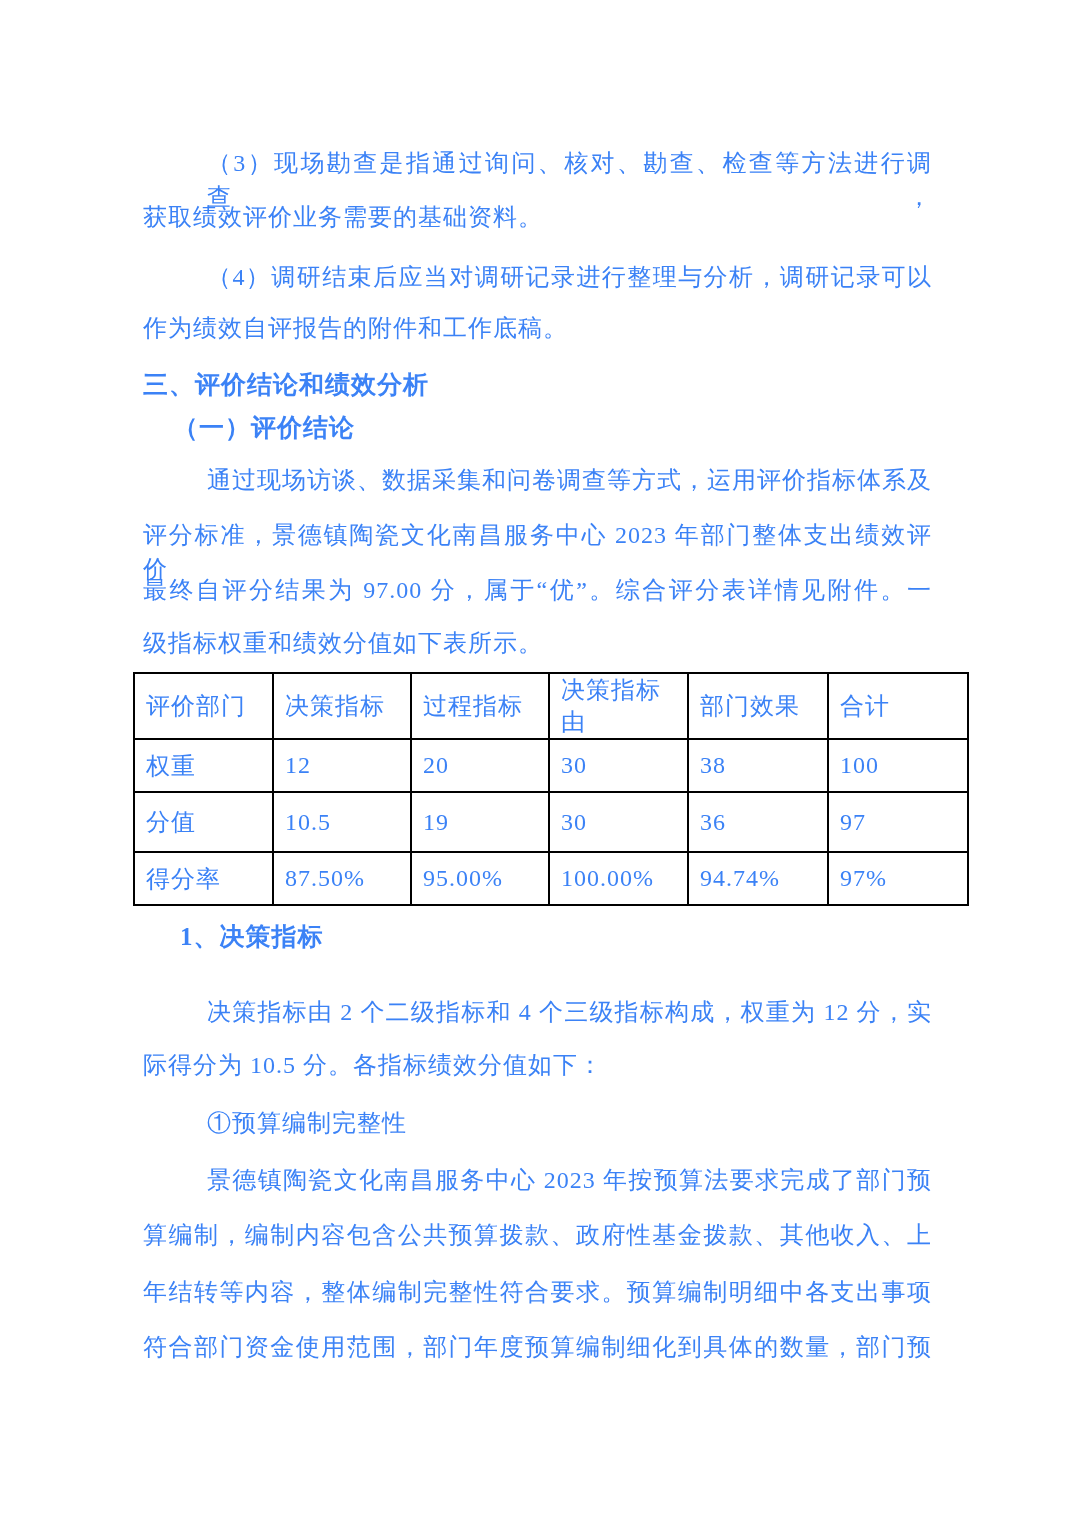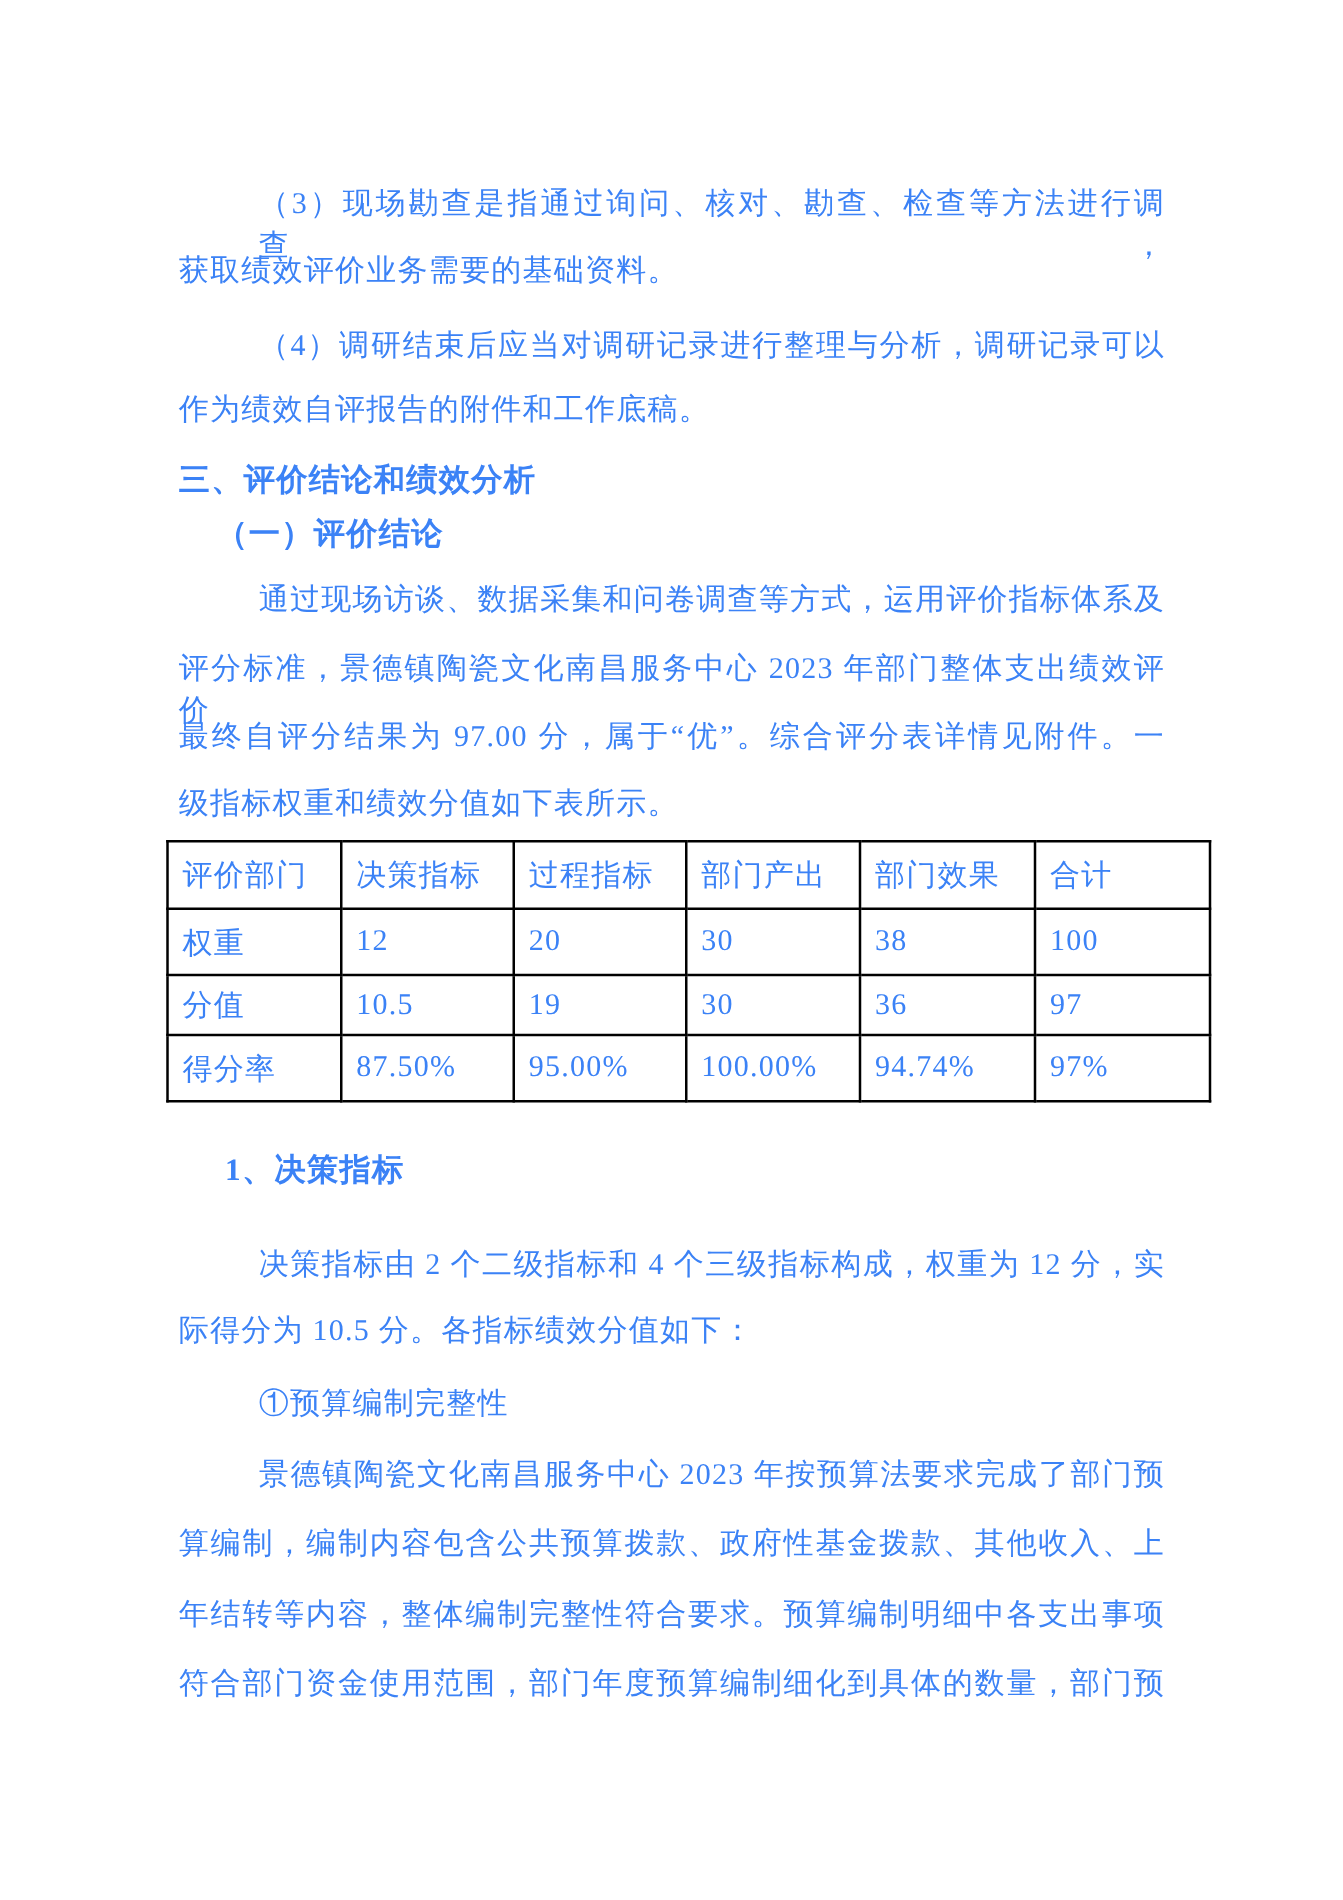--- a/index.html
+++ b/index.html
@@ -48,21 +48,21 @@
     border: 2px solid #000000;
     font-weight: normal;
     text-align: left;
     vertical-align: middle;
     padding: 0 6px 0 11px;
     letter-spacing: 1px;
     overflow: hidden;
   }
   .r0 { height: 54px; }
   .r1 { height: 53px; padding-left: 36px; }
-  .r2 { height: 48px; }
+  .r2 { height: 60px; }
   .r3 { height: 53px; }
 </style>
 </head>
 <body>
 
 <div class="page">
 
   <div class="ln jl ind2" style="top:146px">（3）现场勘查是指通过询问、核对、勘查、检查等方法进行调查，</div>
   <div class="ln" style="top:200px">获取绩效评价业务需要的基础资料。</div>
 
@@ -84,21 +84,21 @@
         <col style="width:138px">
       <col style="width:139px">
         <col style="width:140px">
         <col style="width:140px">
     </colgroup>
     <tbody>
         <tr class="r0">
       <th>评价部门</th>
       <th>决策指标</th>
       <th>过程指标</th>
-      <th>部门产出</th>
+      <th>决策指标由</th>
       <th>部门效果</th>
       <th>合计</th>
     </tr>
     <tr class="r1">
       <td>权重</td>
       <td>12</td>
       <td>20</td>
       <td>30</td>
       <td>38</td>
       <td>100</td>

